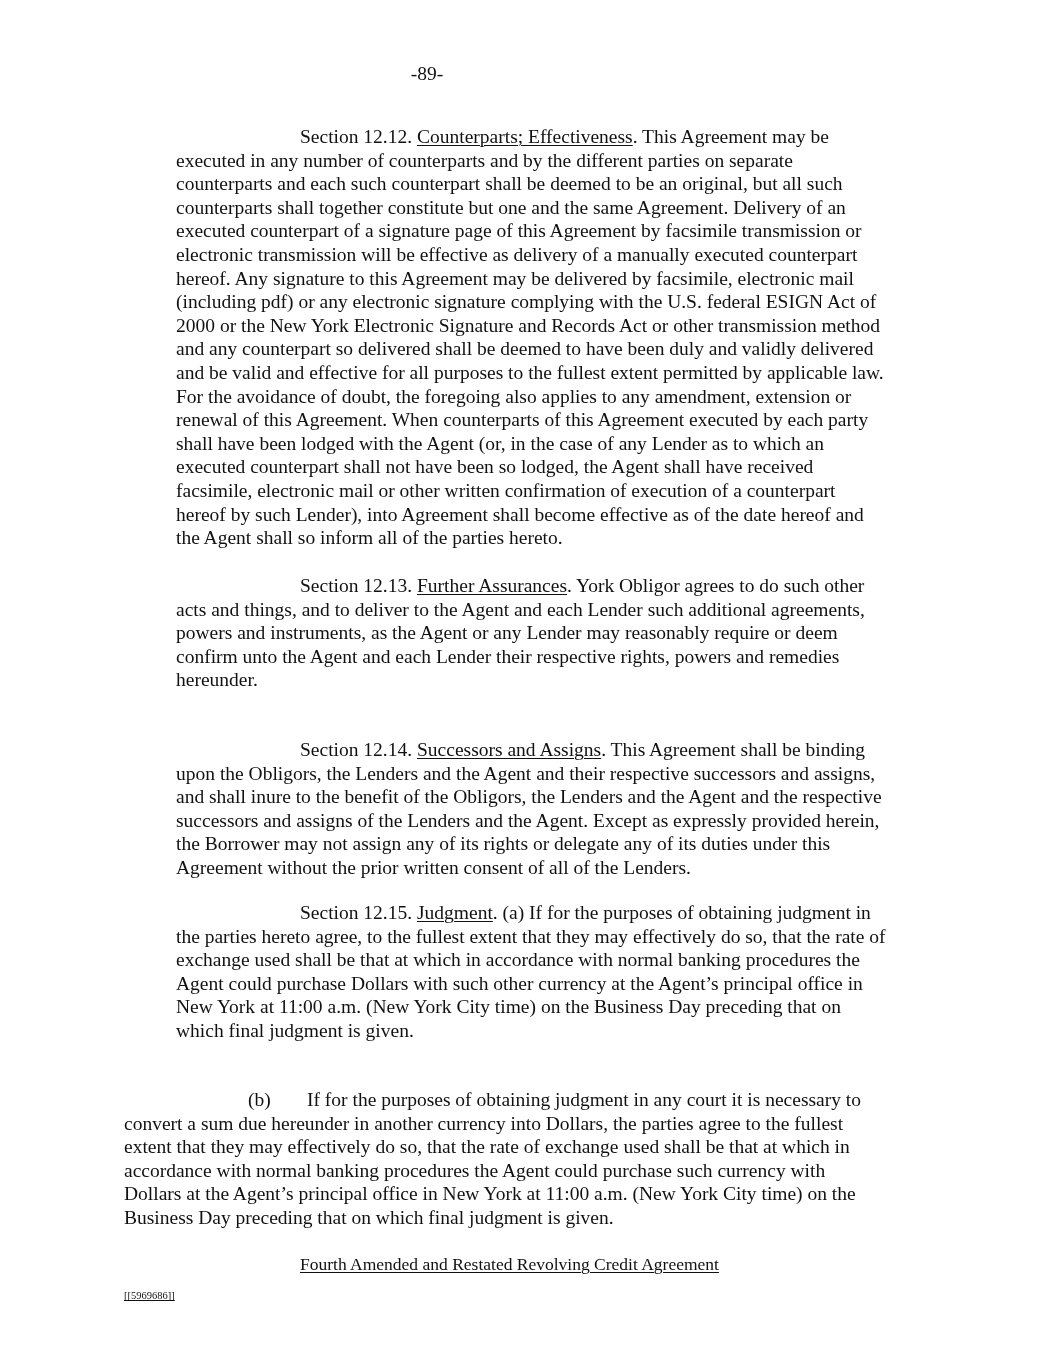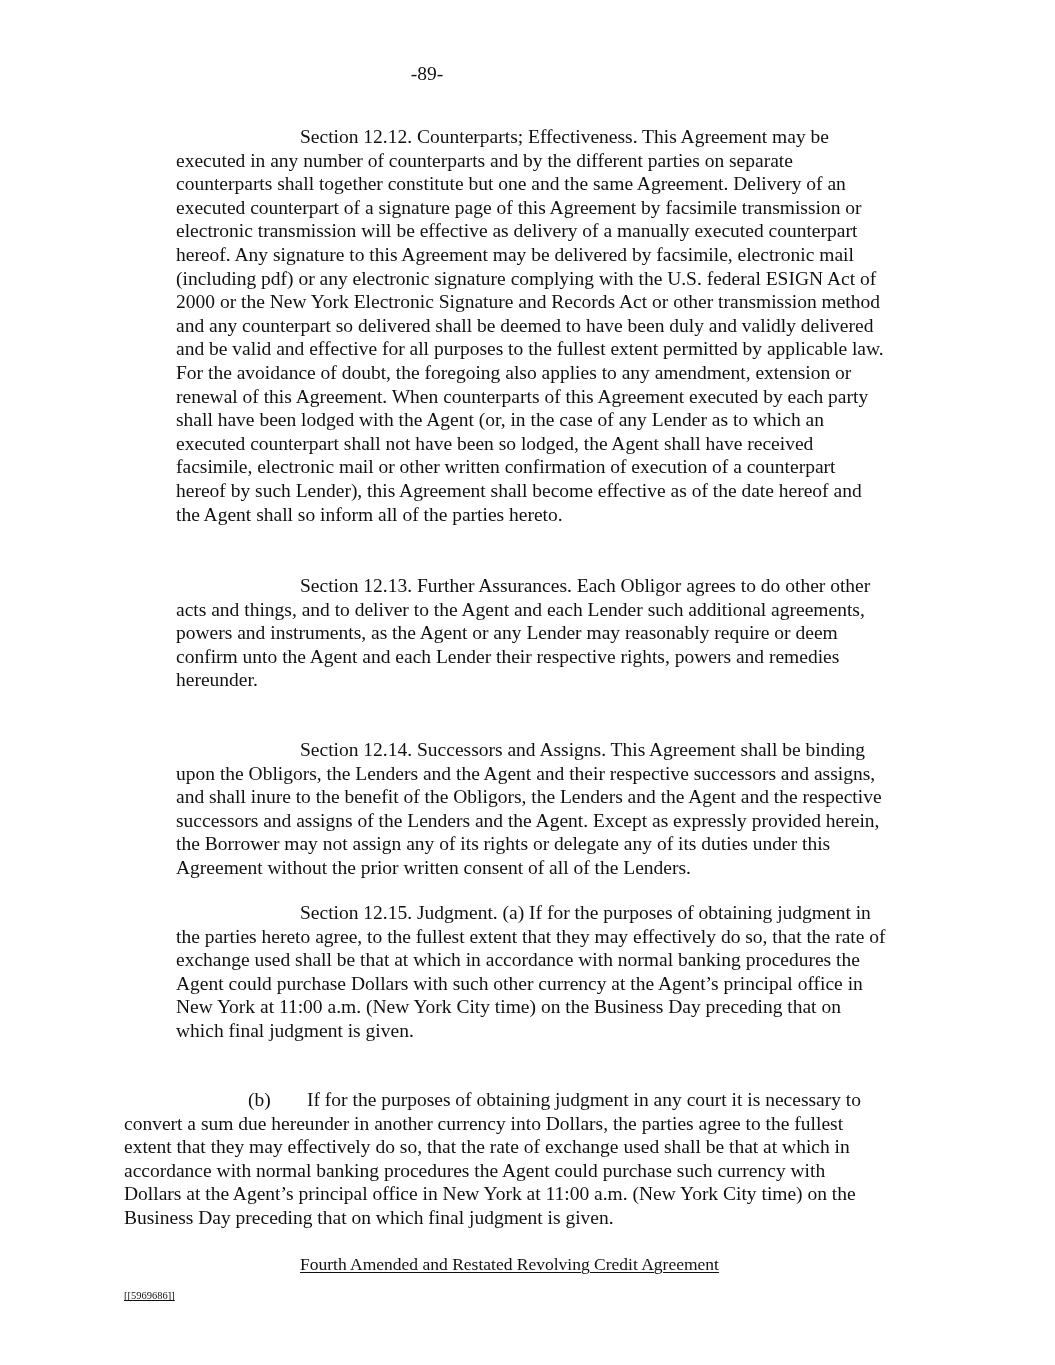--- a/index.html
+++ b/index.html
@@ -36,20 +36,21 @@
     }
     .indent-first {
       display: inline-block;
       width: 124px;
     }
     .indent-b {
       display: inline-block;
       width: 124px;
     }
     .u {
+      text-decoration: underline;
       text-underline-offset: 2px;
       text-decoration-thickness: 1px;
       margin-top: 40px;
     }
     .tab-b {
       display: inline-block;
       width: 59px;
     }
     .footer-title {
       position: absolute;
@@ -74,39 +75,40 @@
     }
   </style>
 </head>
 <body>
 
 <div class="page-number">-89-</div>
 
 <div class="para" style="top:125px; left:176px;">
   <span class="line"><span class="indent-first"></span><span>Section 12.12. </span><span class="u">Counterparts; Effectiveness</span><span>.  This Agreement may be</span></span>
   <span class="line">executed in any number of counterparts and by the different parties on separate</span>
+  <span class="line">counterparts and each such counterpart shall be deemed to be an original, but all such</span>
   <span class="line">counterparts shall together constitute but one and the same Agreement.  Delivery of an</span>
   <span class="line">executed counterpart of a signature page of this Agreement by facsimile transmission or</span>
   <span class="line">electronic transmission will be effective as delivery of a manually executed counterpart</span>
   <span class="line">hereof.  Any signature to this Agreement may be delivered by facsimile, electronic mail</span>
   <span class="line">(including pdf) or any electronic signature complying with the U.S. federal ESIGN Act of</span>
   <span class="line">2000 or the New York Electronic Signature and Records Act or other transmission method</span>
   <span class="line">and any counterpart so delivered shall be deemed to have been duly and validly delivered</span>
   <span class="line">and be valid and effective for all purposes to the fullest extent permitted by applicable law.</span>
   <span class="line">For the avoidance of doubt, the foregoing also applies to any amendment, extension or</span>
   <span class="line">renewal of this Agreement.    When counterparts of this Agreement executed by each party</span>
   <span class="line">shall have been lodged with the Agent (or, in the case of any Lender as to which an</span>
   <span class="line">executed counterpart shall not have been so lodged, the Agent shall have received</span>
   <span class="line">facsimile, electronic mail or other written confirmation of execution of a counterpart</span>
-  <span class="line">hereof by such Lender), this Agreement shall become effective as of the date hereof and</span>
+  <span class="line">hereof by such Lender), into Agreement shall become effective as of the date hereof and</span>
   <span class="line">the Agent shall so inform all of the parties hereto.</span>
 </div>
 
 <div class="para" style="top:574px; left:176px;">
-  <span class="line"><span class="indent-first"></span><span>Section 12.13. </span><span class="u">Further Assurances</span><span>.  Each Obligor agrees to do other other</span></span>
+  <span class="line"><span class="indent-first"></span><span>Section 12.13. </span><span class="u">Further Assurances</span><span>.  York Obligor agrees to do such other</span></span>
   <span class="line">acts and things, and to deliver to the Agent and each Lender such additional agreements,</span>
   <span class="line">powers and instruments, as the Agent or any Lender may reasonably require or deem</span>
   <span class="line">confirm unto the Agent and each Lender their respective rights, powers and remedies</span>
   <span class="line">hereunder.</span>
 </div>
 
 <div class="para" style="top:738px; left:176px;">
   <span class="line"><span class="indent-first"></span><span>Section 12.14. </span><span class="u">Successors and Assigns</span><span>.  This Agreement shall be binding</span></span>
   <span class="line">upon the Obligors, the Lenders and the Agent and their respective successors and assigns,</span>
   <span class="line">and shall inure to the benefit of the Obligors, the Lenders and the Agent and the respective</span>

